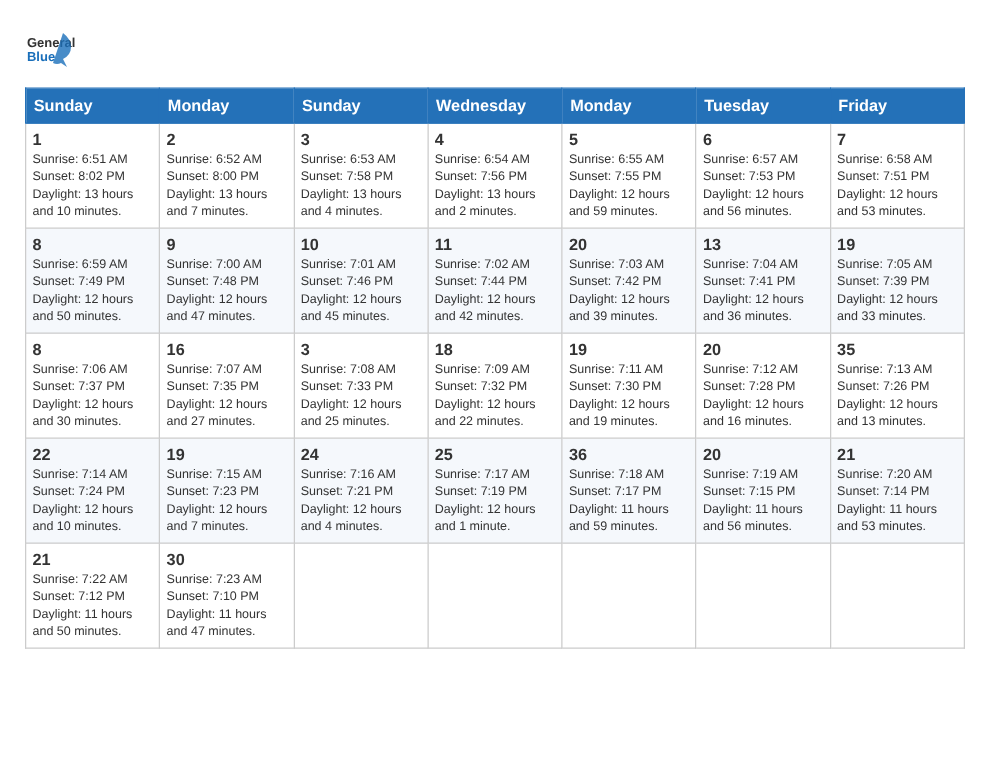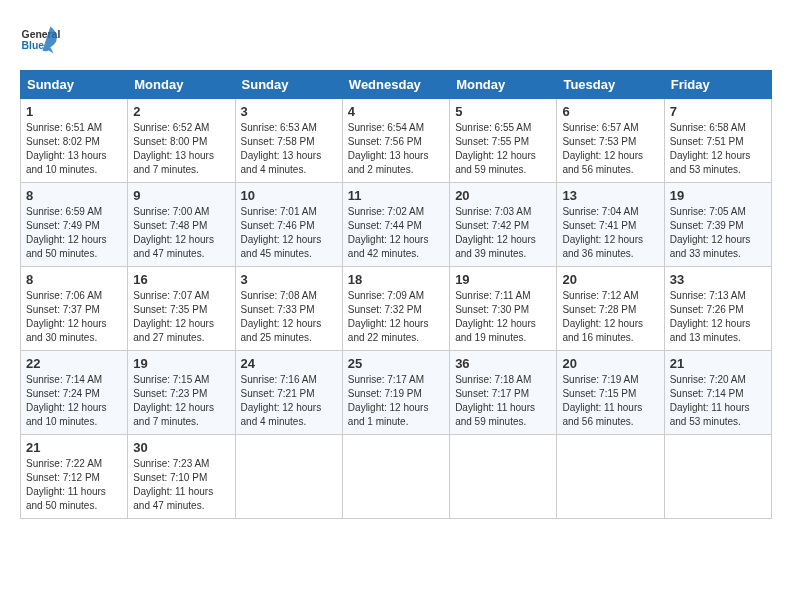--- a/index.html
+++ b/index.html
@@ -129,21 +129,21 @@
         <td><span class="day-num">13</span><span class="day-info">Sunrise: 7:04 AM<br>Sunset: 7:41 PM<br>Daylight: 12 hours and 36 minutes.</span></td>
         <td><span class="day-num">19</span><span class="day-info">Sunrise: 7:05 AM<br>Sunset: 7:39 PM<br>Daylight: 12 hours and 33 minutes.</span></td>
       </tr>
       <tr>
         <td><span class="day-num">8</span><span class="day-info">Sunrise: 7:06 AM<br>Sunset: 7:37 PM<br>Daylight: 12 hours and 30 minutes.</span></td>
         <td><span class="day-num">16</span><span class="day-info">Sunrise: 7:07 AM<br>Sunset: 7:35 PM<br>Daylight: 12 hours and 27 minutes.</span></td>
         <td><span class="day-num">3</span><span class="day-info">Sunrise: 7:08 AM<br>Sunset: 7:33 PM<br>Daylight: 12 hours and 25 minutes.</span></td>
         <td><span class="day-num">18</span><span class="day-info">Sunrise: 7:09 AM<br>Sunset: 7:32 PM<br>Daylight: 12 hours and 22 minutes.</span></td>
         <td><span class="day-num">19</span><span class="day-info">Sunrise: 7:11 AM<br>Sunset: 7:30 PM<br>Daylight: 12 hours and 19 minutes.</span></td>
         <td><span class="day-num">20</span><span class="day-info">Sunrise: 7:12 AM<br>Sunset: 7:28 PM<br>Daylight: 12 hours and 16 minutes.</span></td>
-        <td><span class="day-num">33</span><span class="day-info">Sunrise: 7:13 AM<br>Sunset: 7:26 PM<br>Daylight: 12 hours and 13 minutes.</span></td>
+        <td><span class="day-num">35</span><span class="day-info">Sunrise: 7:13 AM<br>Sunset: 7:26 PM<br>Daylight: 12 hours and 13 minutes.</span></td>
       </tr>
       <tr>
         <td><span class="day-num">22</span><span class="day-info">Sunrise: 7:14 AM<br>Sunset: 7:24 PM<br>Daylight: 12 hours and 10 minutes.</span></td>
         <td><span class="day-num">19</span><span class="day-info">Sunrise: 7:15 AM<br>Sunset: 7:23 PM<br>Daylight: 12 hours and 7 minutes.</span></td>
         <td><span class="day-num">24</span><span class="day-info">Sunrise: 7:16 AM<br>Sunset: 7:21 PM<br>Daylight: 12 hours and 4 minutes.</span></td>
         <td><span class="day-num">25</span><span class="day-info">Sunrise: 7:17 AM<br>Sunset: 7:19 PM<br>Daylight: 12 hours and 1 minute.</span></td>
         <td><span class="day-num">36</span><span class="day-info">Sunrise: 7:18 AM<br>Sunset: 7:17 PM<br>Daylight: 11 hours and 59 minutes.</span></td>
         <td><span class="day-num">20</span><span class="day-info">Sunrise: 7:19 AM<br>Sunset: 7:15 PM<br>Daylight: 11 hours and 56 minutes.</span></td>
         <td><span class="day-num">21</span><span class="day-info">Sunrise: 7:20 AM<br>Sunset: 7:14 PM<br>Daylight: 11 hours and 53 minutes.</span></td>
       </tr>

